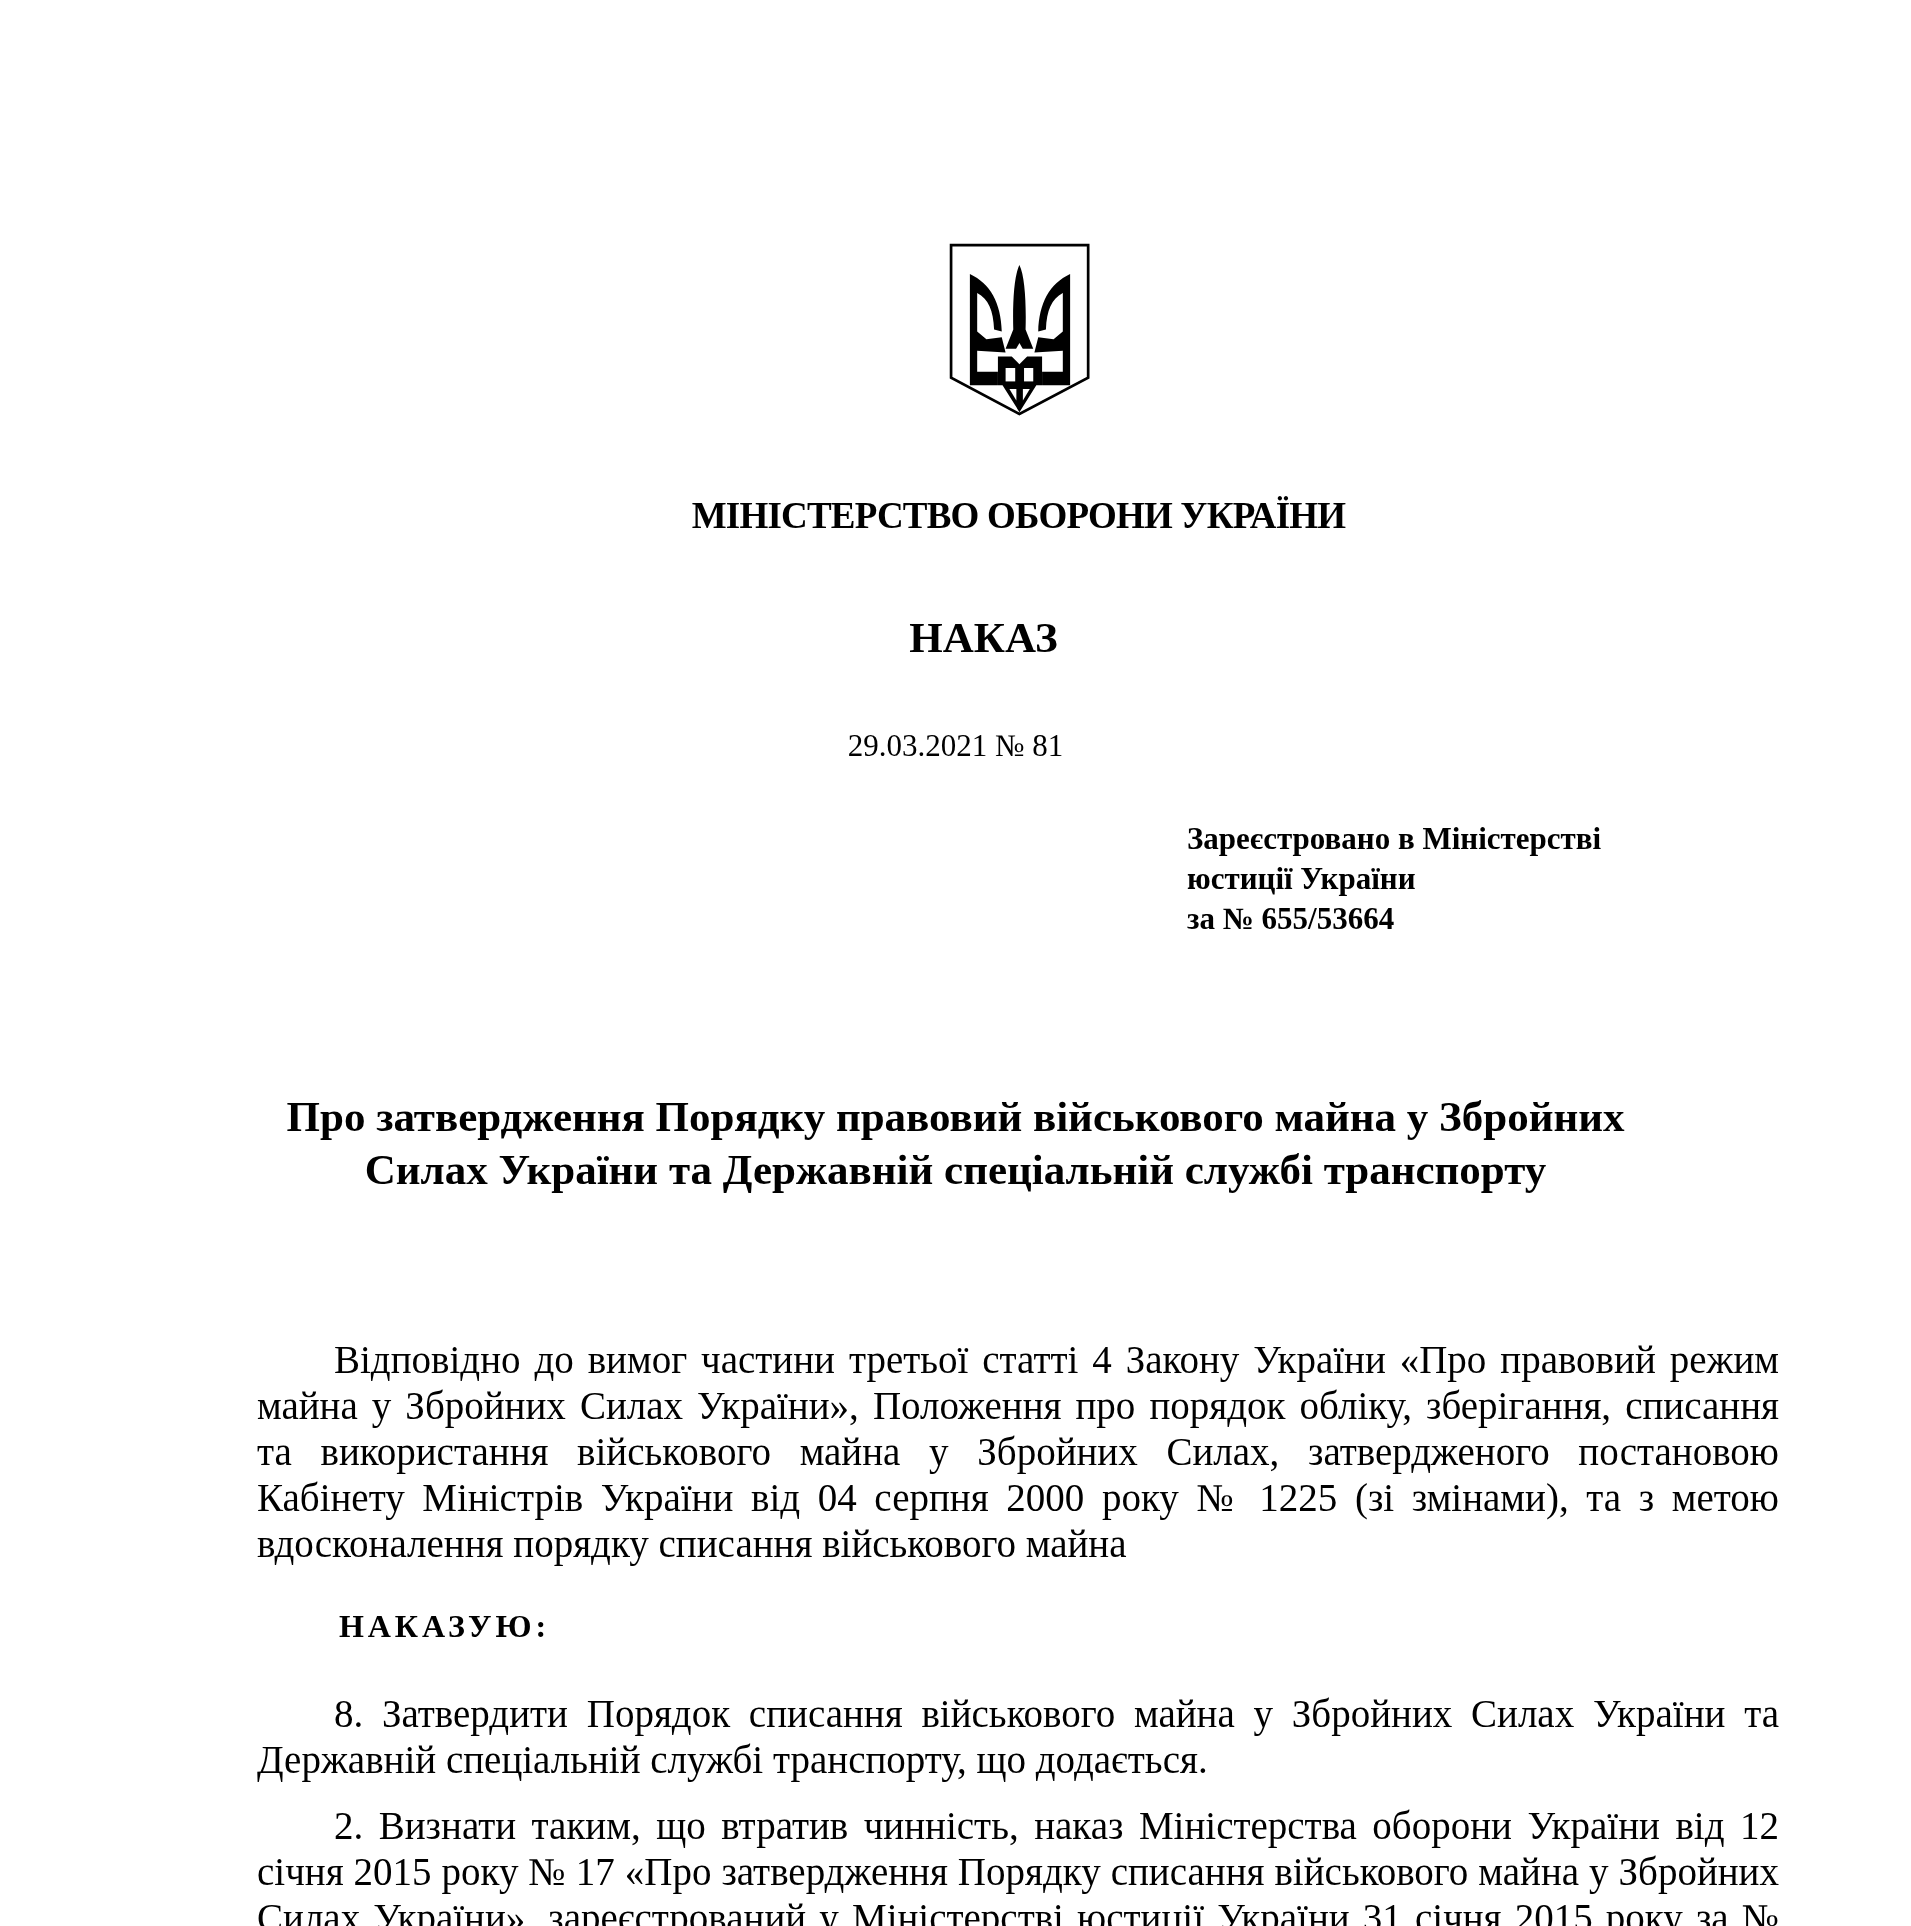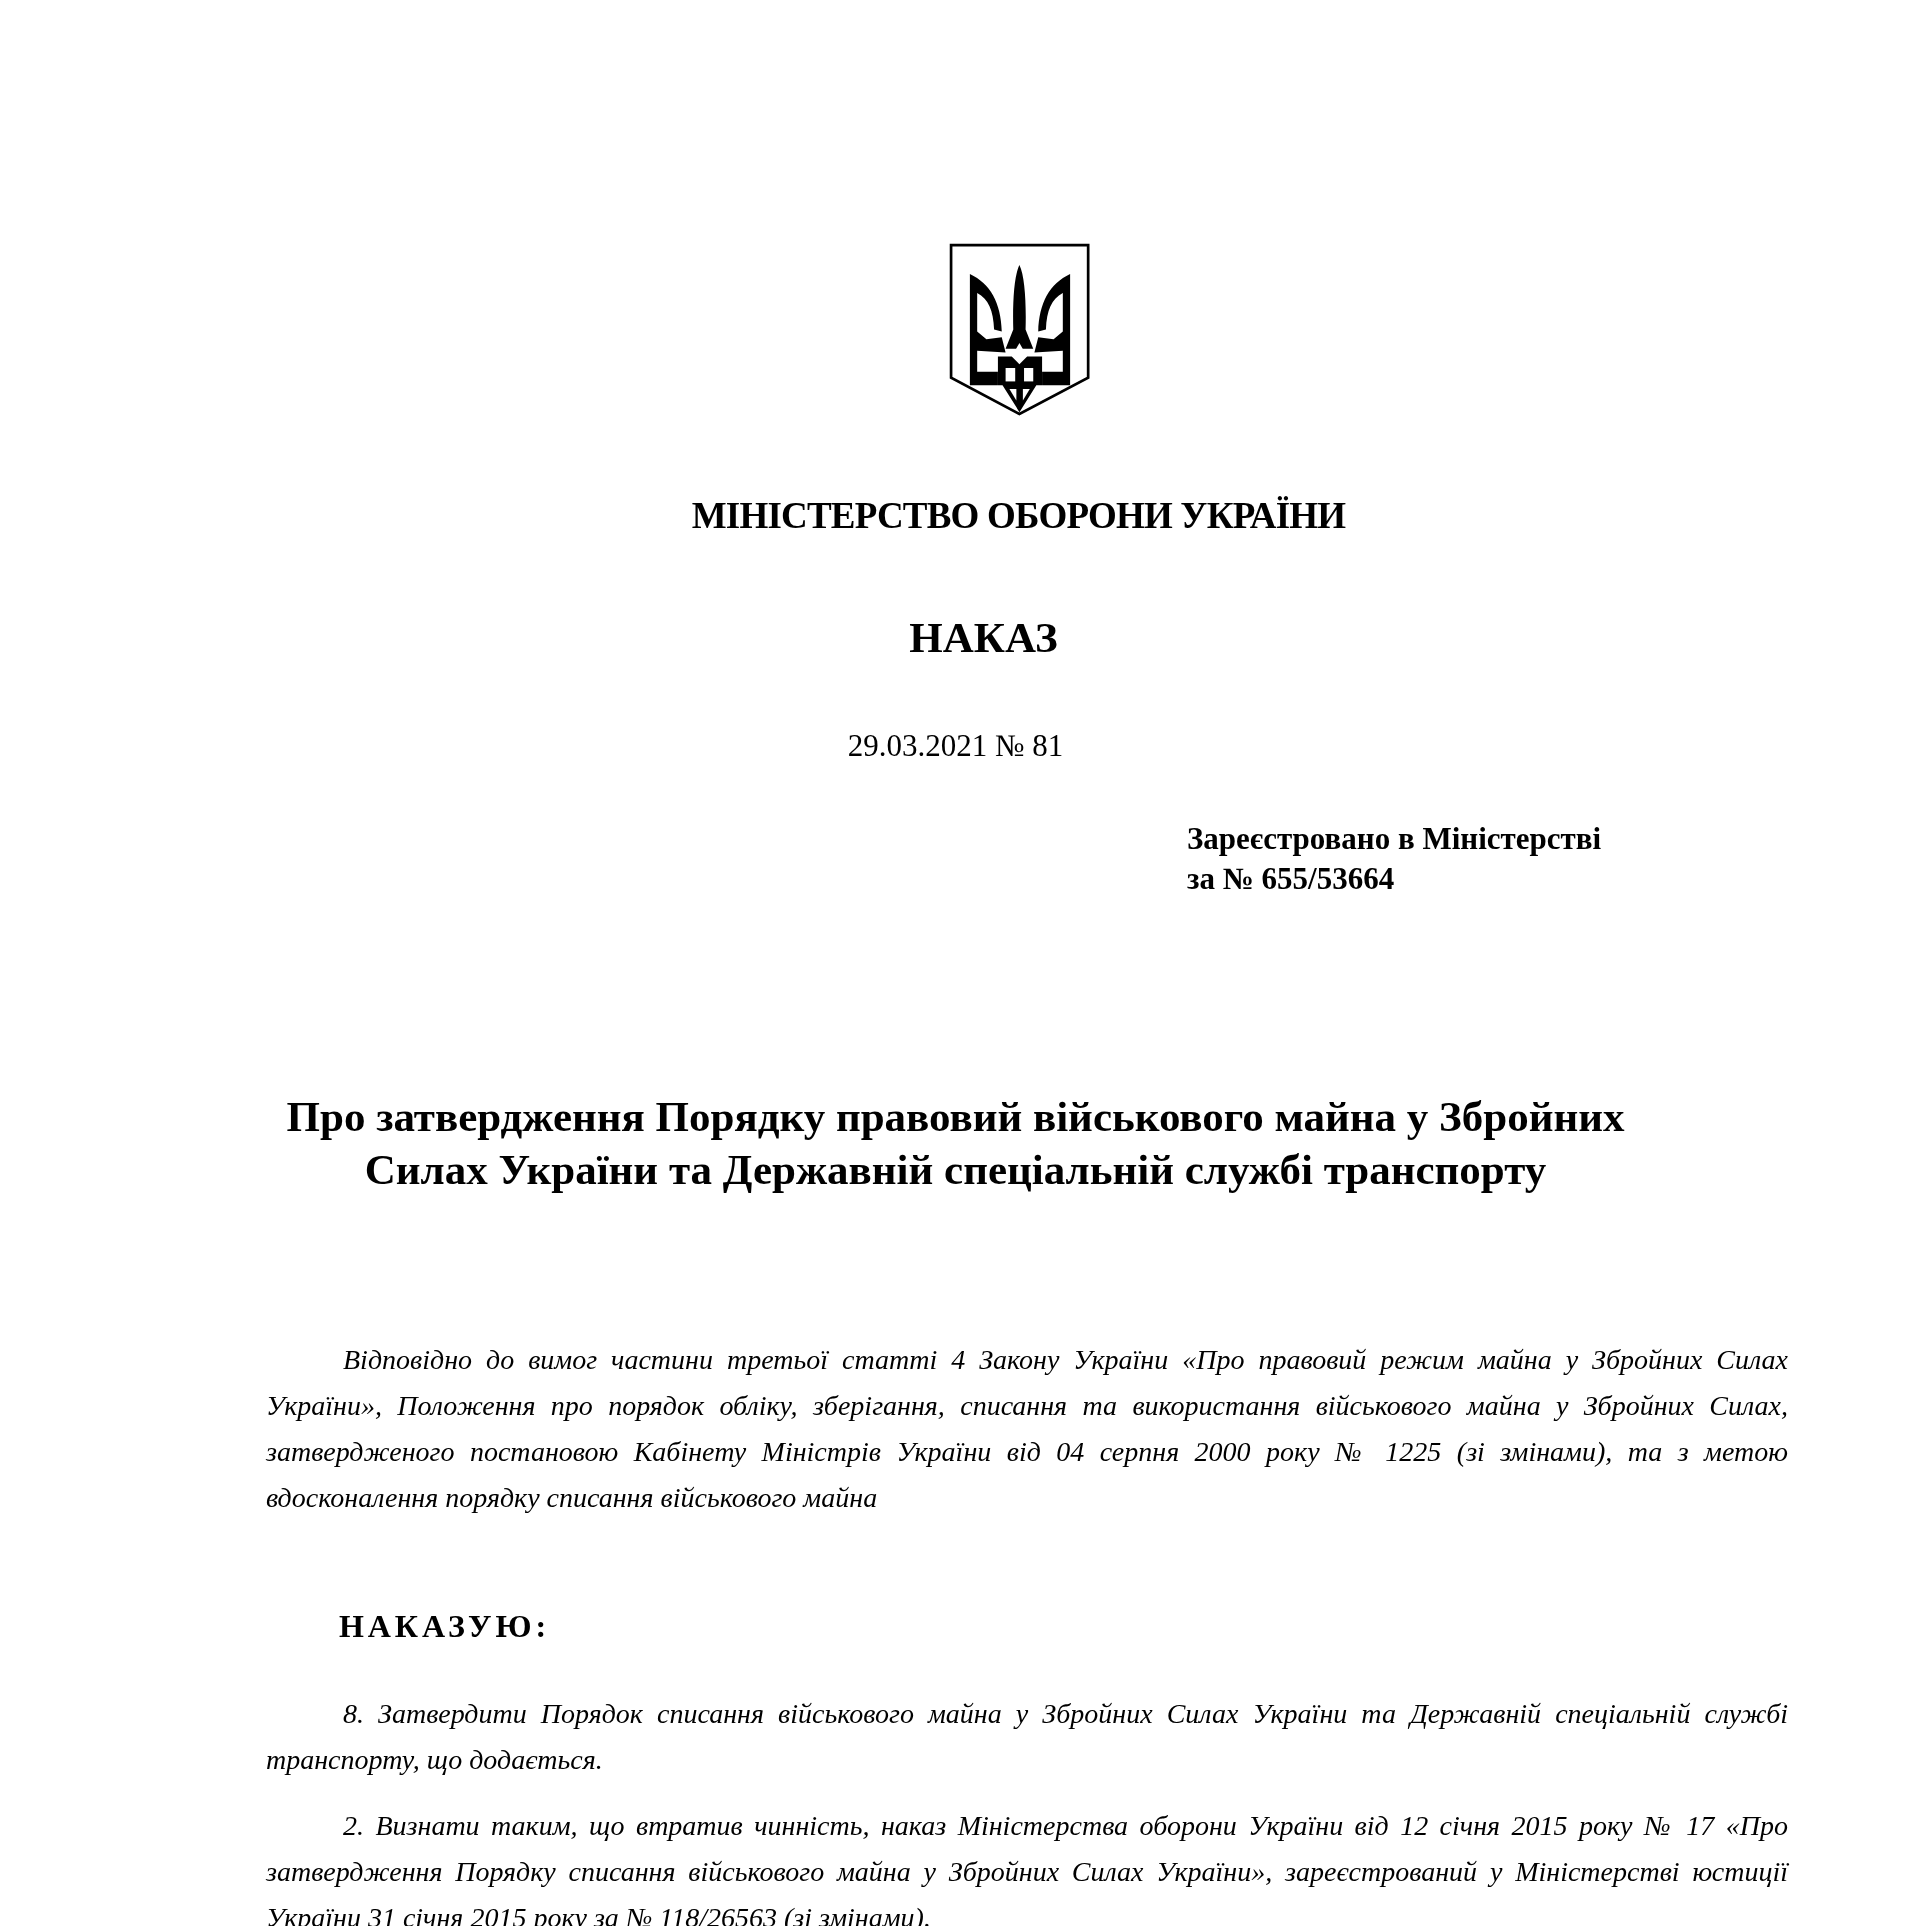--- a/index.html
+++ b/index.html
@@ -25,22 +25,22 @@
   .registration {
     position: absolute; left: 1175px; top: 819px;
     font-weight: bold; font-size: 31px; line-height: 40px;
   }
   .registration div { white-space: nowrap; margin-left: 12px; }
   .doc-title {
     position: absolute; left: 270px; top: 1090px; width: 1371px; text-align: center;
     font-weight: bold; font-size: 43px; line-height: 53px;
   }
   .body-text {
-    position: absolute; left: 266px; width: 1522px;
-    font-size: 28px; line-height: 46px; text-align: justify; font-style: italic;
+    position: absolute; left: 257px; width: 1522px;
+    font-size: 39px; line-height: 46px; text-align: justify;
   }
   .body-text .indent { text-indent: 77px; }
   .p-intro { top: 1337px; }
   .order-verb {
     position: absolute; left: 339px; top: 1610px;
     font-weight: bold; font-size: 32px; letter-spacing: 3.9px; line-height: 1;
   }
   .p1 { top: 1691px; }
   .p2 { top: 1803px; }
 </style>
@@ -69,20 +69,21 @@
     </g>
   </svg>
 </div>
 
 <div class="ministry">МІНІСТЕРСТВО ОБОРОНИ УКРАЇНИ</div>
 <div class="order-word">НАКАЗ</div>
 <div class="order-date">29.03.2021 № 81</div>
 
 <div class="registration">
   <div>Зареєстровано в Міністерстві</div>
+  <div>юстиції України</div>
   <div>за № 655/53664</div>
 </div>
 
 <div class="doc-title">Про затвердження Порядку правовий військового майна у Збройних Силах України та Державній спеціальній службі транспорту</div>
 
 <div class="body-text p-intro">
   <div class="indent">Відповідно до вимог частини третьої статті 4 Закону України «Про правовий режим майна у Збройних Силах України», Положення про порядок обліку, зберігання, списання та використання військового майна у Збройних Силах, затвердженого постановою Кабінету Міністрів України від 04 серпня 2000 року № 1225 (зі змінами), та з метою вдосконалення порядку списання військового майна</div>
 </div>
 
 <div class="order-verb">НАКАЗУЮ:</div>

